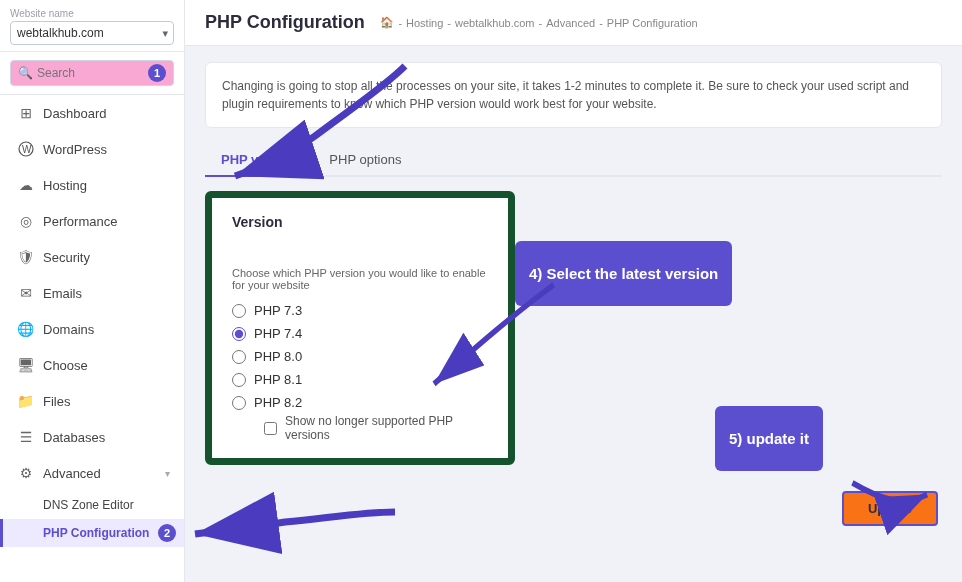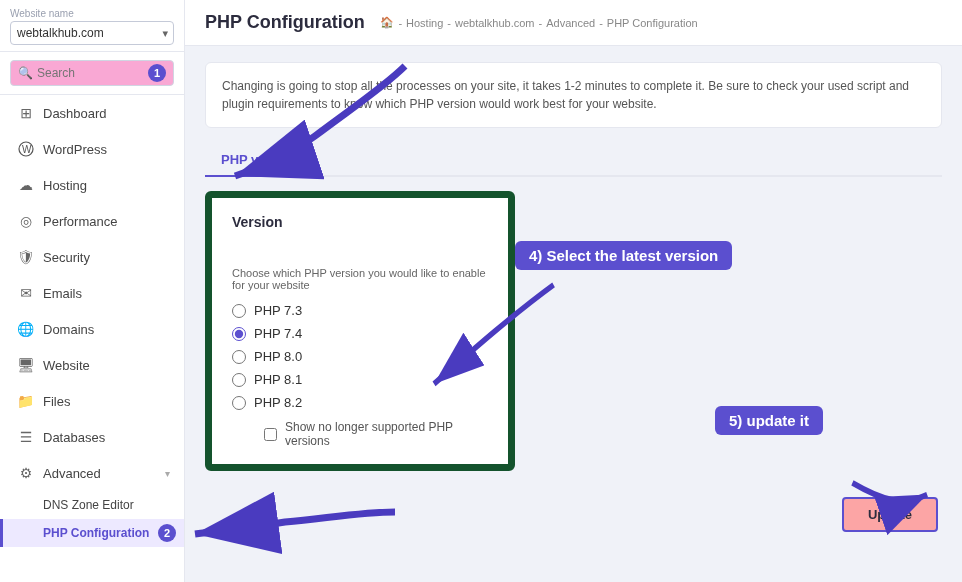--- a/index.html
+++ b/index.html
@@ -222,36 +222,36 @@
       width: 14px;
       height: 14px;
       cursor: pointer;
     }
     .checkbox-item {
       display: flex;
       align-items: center;
       gap: 8px;
       font-size: 12px;
       color: #555;
-      margin-top: 10px;
+      margin-top: 4px;
       cursor: pointer;
       padding-left: 32px;
     }
     .checkbox-item input[type="checkbox"] {
       width: 13px;
       height: 13px;
       cursor: pointer;
     }
 
     .update-btn {
       display: block;
       margin-left: auto;
       margin-top: 10px;
       padding: 8px 24px;
-      background: #fca5a5;
+      background: #f97316;
       border: 2px solid #5b4fcf;
       border-radius: 4px;
       color: #2c2c3e;
       font-size: 13px;
       font-weight: 600;
       cursor: pointer;
     }
 
     
     .annotation-container {
@@ -260,21 +260,21 @@
       width: 100%;
       height: 100%;
       pointer-events: none;
     }
 
     .callout-badge {
       position: absolute;
       background: #5b4fcf;
       color: #fff;
       border-radius: 6px;
-      padding: 6px 14px;
+      padding: 24px 14px;
       font-size: 15px;
       font-weight: 700;
       white-space: nowrap;
     }
 
     .arrow-svg {
       position: absolute;
       pointer-events: none;
     }
   </style>
@@ -326,21 +326,21 @@
     <div class="nav-item">
       <span class="nav-icon">✉</span>
       <span>Emails</span>
     </div>
     <div class="nav-item">
       <span class="nav-icon">🌐</span>
       <span>Domains</span>
     </div>
     <div class="nav-item">
       <span class="nav-icon">🖥</span>
-      <span>Website</span>
+      <span>Choose</span>
     </div>
     <div class="nav-item">
       <span class="nav-icon">📁</span>
       <span>Files</span>
     </div>
     <div class="nav-item">
       <span class="nav-icon">☰</span>
       <span>Databases</span>
     </div>
 
@@ -377,20 +377,21 @@
   </div>
 
   <div class="page-body">
 
     <div class="info-box">
       <span>Changing is going to stop all the processes on your site, it takes 1-2 minutes to complete it. Be sure to check your used script and plugin requirements to know which PHP version would work best for your website.</span>
     </div>
 
     <div class="tabs">
       <div class="tab active">PHP version</div>
+      <div class="tab">PHP options</div>
     </div>
 
     <div class="version-box">
       <div class="version-title">Version</div>
       <div class="version-subtitle">Choose which PHP version you would like to enable for your website</div>
 
       <div class="radio-group">
         <label class="radio-item">
           <input type="radio" name="phpver" value="7.3" style="">
           <span>PHP 7.3</span>

